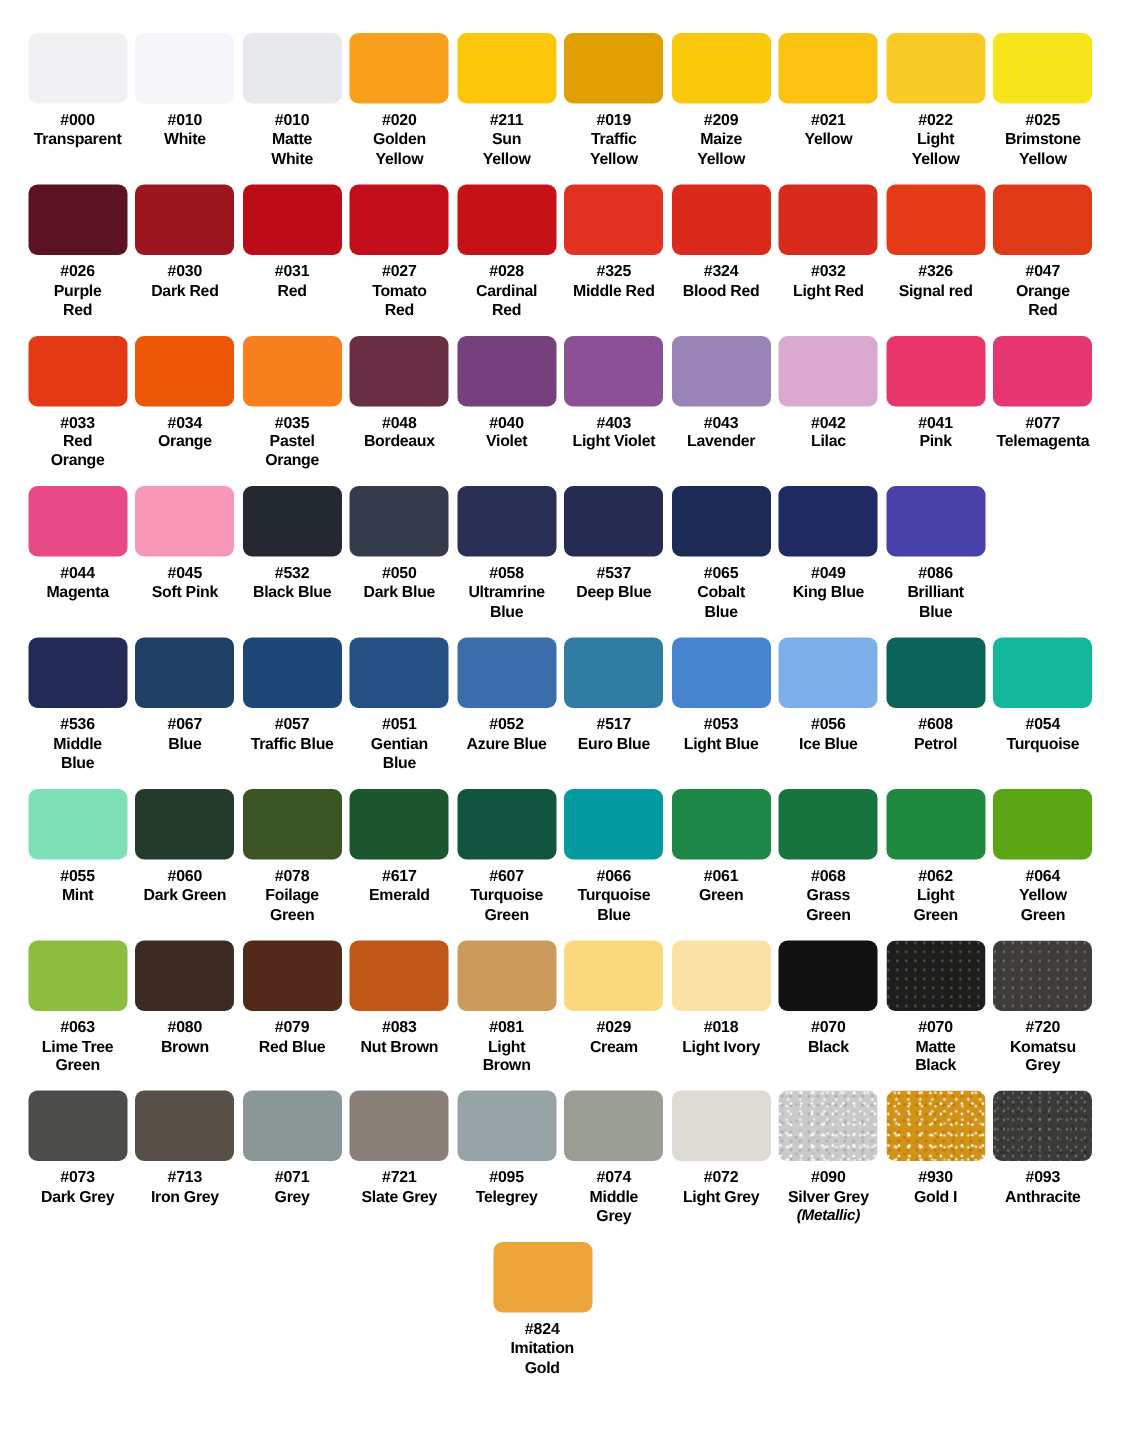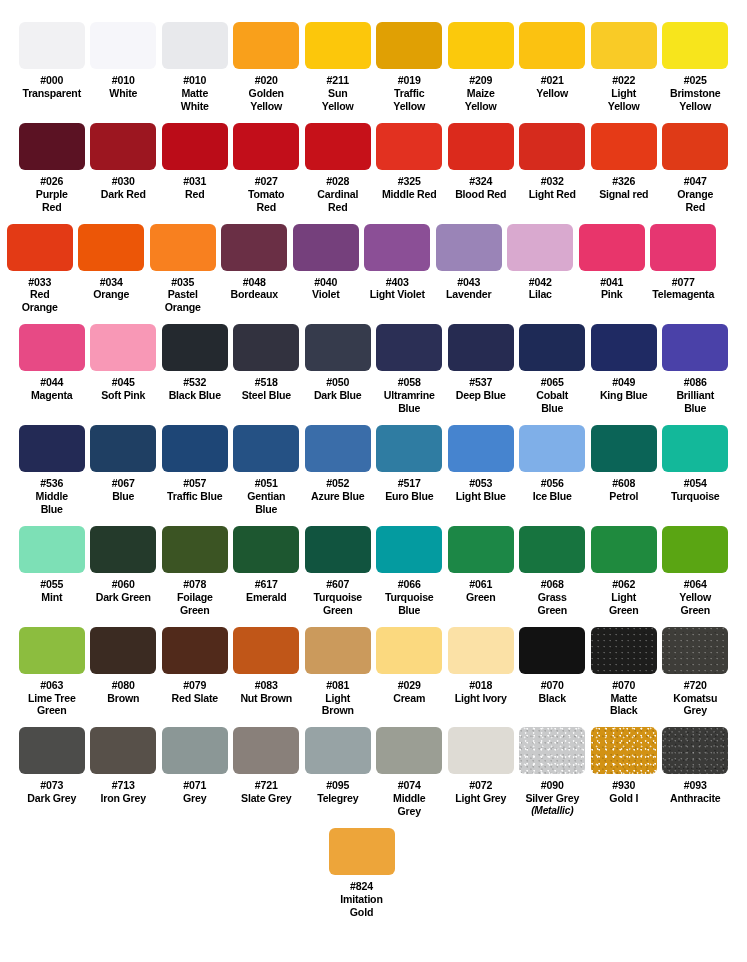--- a/index.html
+++ b/index.html
@@ -274,21 +274,21 @@
       <div class="swatch-cell">
         <div class="swatch-chip" title="Orange
 Red" style="background-color: rgb(223, 58, 23);"></div>
         <div class="swatch-labels">
           <span class="swatch-code">#047</span>
           <span class="swatch-name">Orange
 Red</span>
         </div>
       </div>
     </div>
-    <div class="swatch-row" style="margin-bottom: 10px; justify-content: center;">
+    <div class="swatch-row" style="margin-bottom: 10px;">
       <div class="swatch-cell">
         <div class="swatch-chip" title="Red
 Orange" style="background-color: rgb(227, 58, 21);"></div>
         <div class="swatch-labels">
           <span class="swatch-code">#033</span>
           <span class="swatch-name">Red
 Orange</span>
         </div>
       </div>
       <div class="swatch-cell">
@@ -373,27 +373,20 @@
         </div>
       </div>
       <div class="swatch-cell">
         <div class="swatch-chip" title="Black Blue" style="background-color: rgb(36, 41, 47);"></div>
         <div class="swatch-labels">
           <span class="swatch-code">#532</span>
           <span class="swatch-name">Black Blue</span>
         </div>
       </div>
       <div class="swatch-cell">
-        <div class="swatch-chip" title="Steel Blue" style="background-color: rgb(50, 50, 63);"></div>
-        <div class="swatch-labels">
-          <span class="swatch-code">#518</span>
-          <span class="swatch-name">Steel Blue</span>
-        </div>
-      </div>
-      <div class="swatch-cell">
         <div class="swatch-chip" title="Dark Blue" style="background-color: rgb(54, 59, 76);"></div>
         <div class="swatch-labels">
           <span class="swatch-code">#050</span>
           <span class="swatch-name">Dark Blue</span>
         </div>
       </div>
       <div class="swatch-cell">
         <div class="swatch-chip" title="Ultramrine
 Blue" style="background-color: rgb(43, 47, 85);"></div>
         <div class="swatch-labels">
@@ -609,21 +602,21 @@
         <div class="swatch-chip" title="Brown" style="background-color: rgb(59, 43, 34);"></div>
         <div class="swatch-labels">
           <span class="swatch-code">#080</span>
           <span class="swatch-name">Brown</span>
         </div>
       </div>
       <div class="swatch-cell">
         <div class="swatch-chip" title="Red Brown" style="background-color: rgb(81, 42, 27);"></div>
         <div class="swatch-labels">
           <span class="swatch-code">#079</span>
-          <span class="swatch-name">Red Slate</span>
+          <span class="swatch-name">Red Blue</span>
         </div>
       </div>
       <div class="swatch-cell">
         <div class="swatch-chip" title="Nut Brown" style="background-color: rgb(192, 86, 24);"></div>
         <div class="swatch-labels">
           <span class="swatch-code">#083</span>
           <span class="swatch-name">Nut Brown</span>
         </div>
       </div>
       <div class="swatch-cell">

